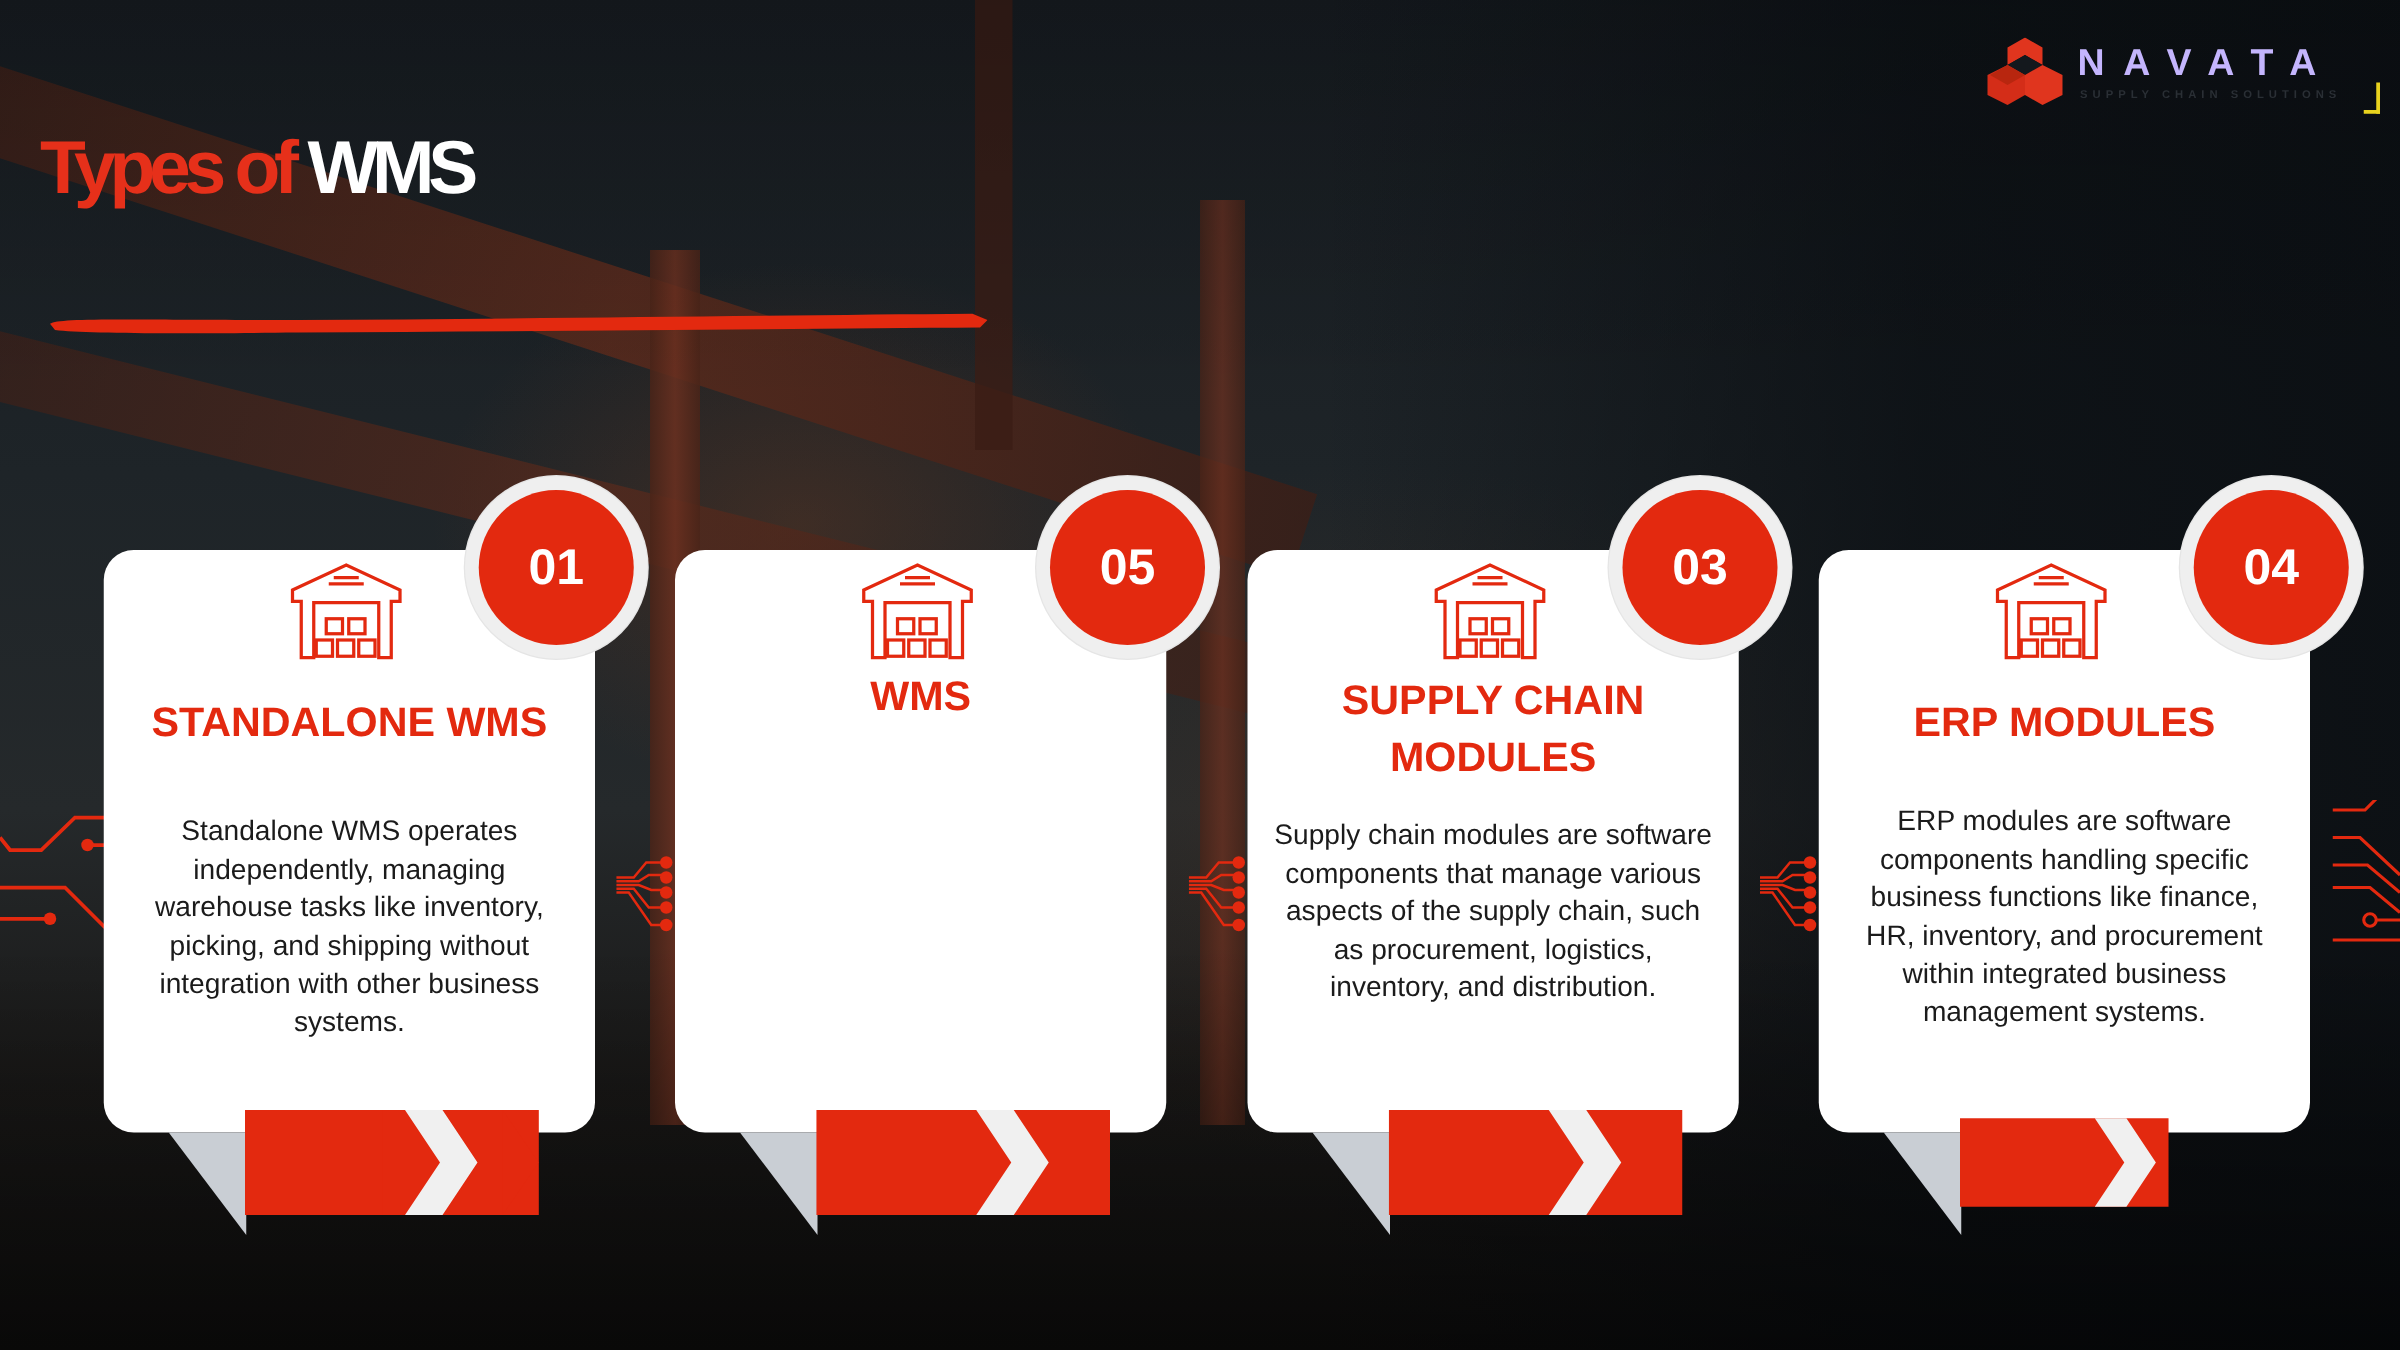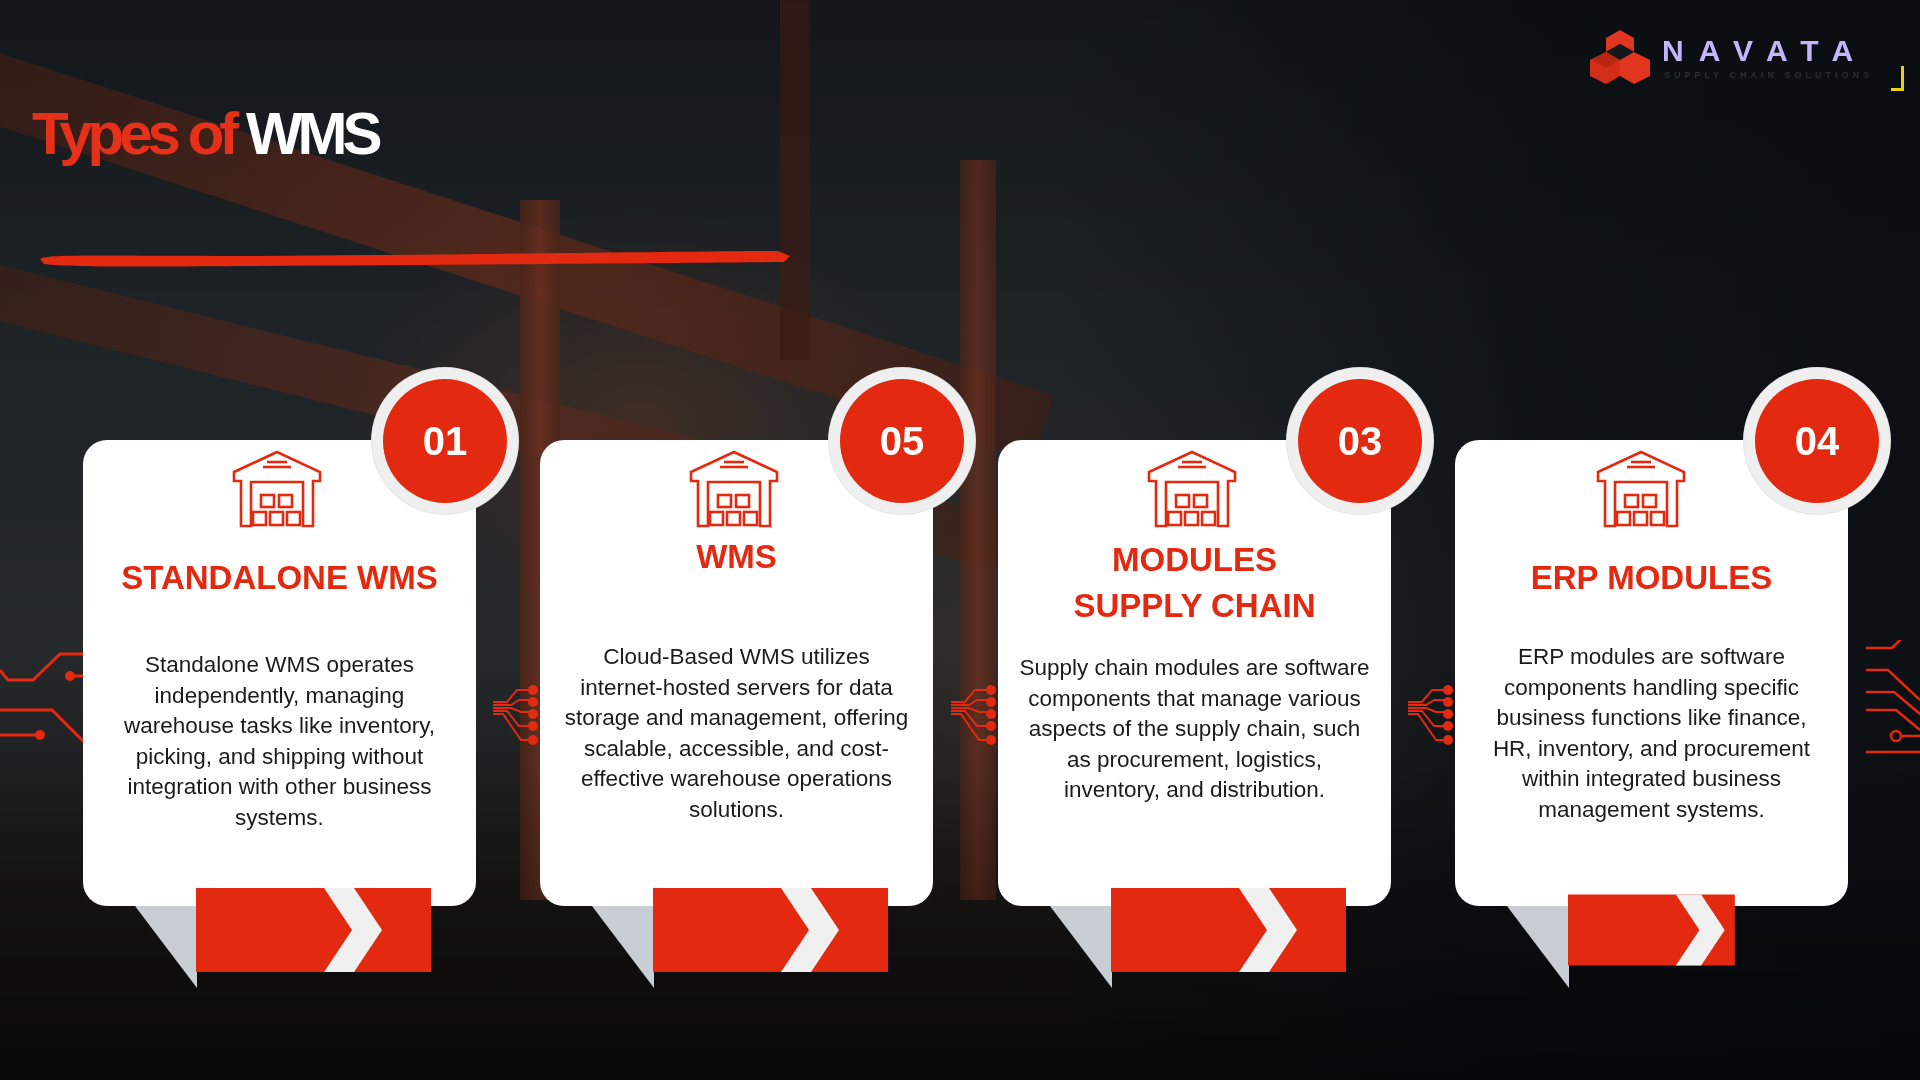--- a/index.html
+++ b/index.html
@@ -35,21 +35,21 @@
   
   .title { position:absolute; left:32px; top:104px; font-size:60px; font-weight:bold; letter-spacing:-5px; line-height:1; white-space:nowrap; }
   .title .red { color:#e6301a; }
   .title .white { color:#ffffff; }
   .underline { position:absolute; left:38px; top:250px; width:752px; height:18px; }
 
   
   .card-wrap { position:absolute; top:365px; width:460px; height:620px; }
   .card-strip { position:absolute; left:330px; top:110px; width:30px; height:396px; background:#e3290f; border-radius:0 0 20px 0; }
   .card { position:absolute; left:0; top:75px; width:393px; height:466px; background:#ffffff; border-radius:24px; }
-  .badge-ring { position:absolute; left:289px; top:3px; width:146px; height:146px; border-radius:50%; background:#efefef; box-shadow:0 0 0 1px #e5e5e5; }
+  .badge-ring { position:absolute; left:289px; top:16px; width:146px; height:146px; border-radius:50%; background:#efefef; box-shadow:0 0 0 1px #e5e5e5; }
   .badge { position:absolute; left:11px; top:11px; width:124px; height:124px; border-radius:50%; background:#e3290f; color:#fff; font-weight:bold; font-size:40px; display:flex; align-items:center; justify-content:center; }
   .icon-wh { position:absolute; left:148px; top:90px; width:92px; height:78px; }
   .card-title { position:absolute; left:10px; width:373px; text-align:center; color:#e3290f; font-weight:bold; font-size:33px; line-height:46px; }
   .card-desc { position:absolute; left:20px; width:353px; text-align:center; color:#1b1b1b; font-size:22.5px; line-height:30.6px; }
   .arrow-grey { position:absolute; left:52px; top:541px; width:0; height:0; border-top:82px solid #c9ced4; border-left:62px solid transparent; }
   .arrow-red { position:absolute; left:113px; top:523px; width:235px; height:84px; }
 
   .circuit { position:absolute; }
 </style>
 </head>
@@ -165,21 +165,20 @@
         <line x1="32" y1="17" x2="60" y2="17"></line>
       <rect x="30" y="45" width="13" height="12"></rect>
         <rect x="48" y="45" width="13" height="12"></rect>
       <rect x="22" y="62" width="13" height="13"></rect>
         <rect x="39" y="62" width="13" height="13"></rect>
         <rect x="56" y="62" width="13" height="13"></rect>
     </svg>
     <div class="card-title" style="top:94px;">
         <div>WMS</div>
     </div>
-    <div class="card-desc" style="top:202px;">Cloud-Based WMS utilizes internet-hosted servers for data storage and management, offering scalable, accessible, and cost-effective warehouse operations solutions.</div>
   </div>
   <div class="badge-ring">
     <div class="badge">05</div>
   </div>
   <div class="arrow-grey"></div>
   <svg class="arrow-red" viewBox="0 0 235 84">
     <polygon points="0,0 235,0 235,84 0,84" fill="#e3290f"></polygon>
     <polygon points="128,0 158,0 186,42 158,84 128,84 156,42" fill="#f0f0f0"></polygon>
   </svg>
 </div>
@@ -191,22 +190,22 @@
       <path d="M3,22 L46,2 L89,22 L89,31 L82,31 L82,76 L72,76 L72,32 L20,32 L20,76 L10,76 L10,31 L3,31 Z"></path>
       <line x1="36" y1="12" x2="56" y2="12"></line>
         <line x1="32" y1="17" x2="60" y2="17"></line>
       <rect x="30" y="45" width="13" height="12"></rect>
         <rect x="48" y="45" width="13" height="12"></rect>
       <rect x="22" y="62" width="13" height="13"></rect>
         <rect x="39" y="62" width="13" height="13"></rect>
         <rect x="56" y="62" width="13" height="13"></rect>
     </svg>
     <div class="card-title" style="top:97px;">
-      <div>MODULES</div>
-        <div>SUPPLY CHAIN</div>
+      <div>SUPPLY CHAIN</div>
+        <div>MODULES</div>
     </div>
     <div class="card-desc" style="top:213px;">Supply chain modules are software components that manage various aspects of the supply chain, such as procurement, logistics, inventory, and distribution.</div>
   </div>
   <div class="badge-ring">
     <div class="badge">03</div>
   </div>
   <div class="arrow-grey"></div>
   <svg class="arrow-red" viewBox="0 0 235 84">
     <polygon points="0,0 235,0 235,84 0,84" fill="#e3290f"></polygon>
     <polygon points="128,0 158,0 186,42 158,84 128,84 156,42" fill="#f0f0f0"></polygon>

